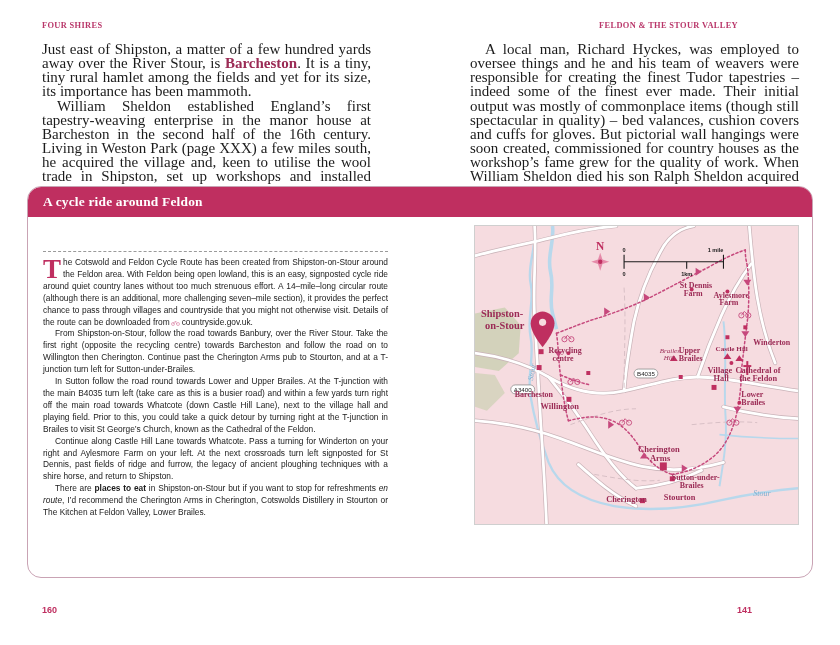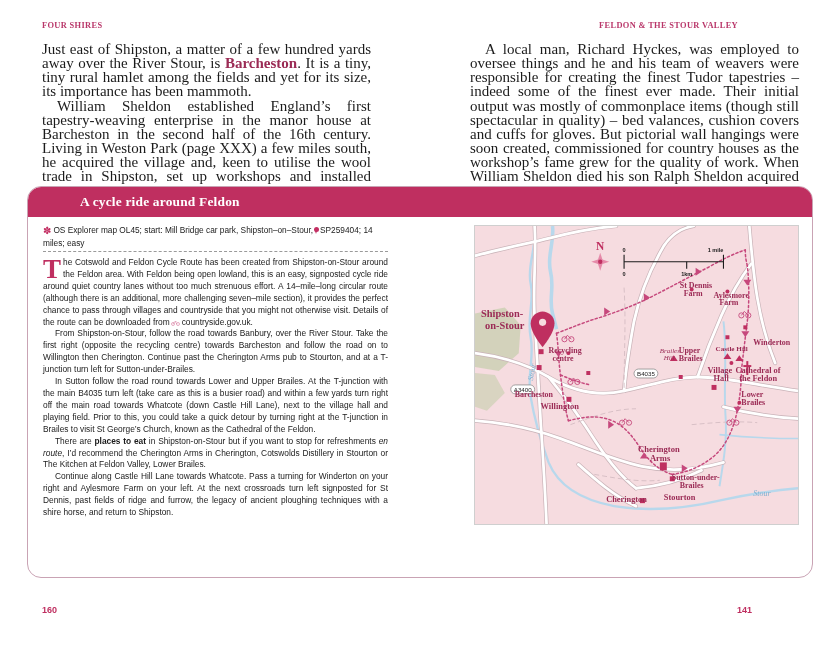--- a/index.html
+++ b/index.html
@@ -77,21 +77,20 @@
   }
   .feature-title {
     position: absolute;
     left: 15px;
     top: 7px;
     color: #ffffff;
     font-family: "Liberation Serif", serif;
     font-weight: bold;
     font-size: 13.4px;
     letter-spacing: 0.2px;
-    margin-left: 37px;
   }
 
   
   .infoline {
     position: absolute;
     left: 15px;
     top: 37px;
     width: 345px;
     font-family: "Liberation Sans", sans-serif;
     font-size: 8.3px;
@@ -217,36 +216,33 @@
 
   <div class="col right">
     <p style="text-indent:15px">A local man, Richard Hyckes, was employed to oversee things and he and his team of weavers were responsible for creating the finest Tudor tapestries – indeed some of the finest ever made. Their initial output was mostly of commonplace items (though still spectacular in quality) – bed valances, cushion covers and cuffs for gloves. But pictorial wall hangings were soon created, commissioned for country houses as the workshop’s fame grew for the quality of work. When William Sheldon died his son Ralph Sheldon acquired Weston Park and he commissioned Hyckes to create a series of pictorial maps to hang in his house. These are known</p>
   </div>
 
   <div class="feature">
 
     <div class="feature-head"></div>
     <div class="feature-title">A cycle ride around Feldon</div>
 
-    <div class="infoline">
-      <span class="flower-icon">✽</span><span>OS Explorer map OL45; start: Mill Bridge car park, Shipston–on–Stour,</span><span class="pin-icon"></span><span>SP259404; 14 miles; easy</span>
-    </div>
 
     <div class="dashrule"></div>
 
     <div class="ridebody">
       <p><span class="dropcap">T</span><span>he Cotswold and Feldon Cycle Route has been created from Shipston-on-Stour around the Feldon area. With Feldon being open lowland, this is an easy, signposted cycle ride around quiet country lanes without too much strenuous effort. A 14–mile–long circular route (although there is an additional, more challenging seven–mile section), it provides the perfect chance to pass through villages and countryside that you might not otherwise visit. Details of the route can be downloaded from</span><span class="bike-icon"><svg viewBox="0 0 18 12" width="9" height="6">
               <circle cx="4" cy="8" r="3" fill="none" stroke="#d36a92" stroke-width="1.1"></circle>
               <circle cx="14" cy="8" r="3" fill="none" stroke="#d36a92" stroke-width="1.1"></circle>
               <path d="M4 8 L8 3 L12 8 M8 3 L11 3" fill="none" stroke="#d36a92" stroke-width="1"></path>
             </svg></span><span>countryside.gov.uk.</span></p>
       <p class="indent">From Shipston-on-Stour, follow the road towards Banbury, over the River Stour. Take the first right (opposite the recycling centre) towards Barcheston and follow the road on to Willington then Cherington. Continue past the Cherington Arms pub to Stourton, and at a T-junction turn left for Sutton-under-Brailes.</p>
       <p class="indent">In Sutton follow the road round towards Lower and Upper Brailes. At the T-junction with the main B4035 turn left (take care as this is a busier road) and within a few yards turn right off the main road towards Whatcote (down Castle Hill Lane), next to the village hall and playing field. Prior to this, you could take a quick detour by turning right at the T-junction in Brailes to visit St George’s Church, known as the Cathedral of the Feldon.</p>
+      <p class="indent">Continue along Castle Hill Lane towards Whatcote. Pass a turning for Winderton on your right and Aylesmore Farm on your left. At the next crossroads turn left signposted for St Dennis, past fields of ridge and furrow, the legacy of ancient ploughing techniques with a shire horse, and return to Shipston.</p>
       <p class="indent"><span>There are</span> <span class="bold">places to eat</span> <span>in Shipston-on-Stour but if you want to stop for refreshments</span> <span class="ital">en route</span><span>, I’d recommend the Cherington Arms in Cherington, Cotswolds Distillery in Stourton or The Kitchen at Feldon Valley, Lower Brailes.</span></p>
-      <p class="indent">Continue along Castle Hill Lane towards Whatcote. Pass a turning for Winderton on your right and Aylesmore Farm on your left. At the next crossroads turn left signposted for St Dennis, past fields of ridge and furrow, the legacy of ancient ploughing techniques with a shire horse, and return to Shipston.</p>
     </div>
 
     <div class="mapwrap">
       <svg class="mapsvg" viewBox="0 0 325 300" preserveAspectRatio="none">
         <defs>
           <clipPath id="mapclip">
               <rect x="0" y="0" width="325" height="300"></rect>
             </clipPath>
         </defs>
         <g clip-path="url(#mapclip)">

